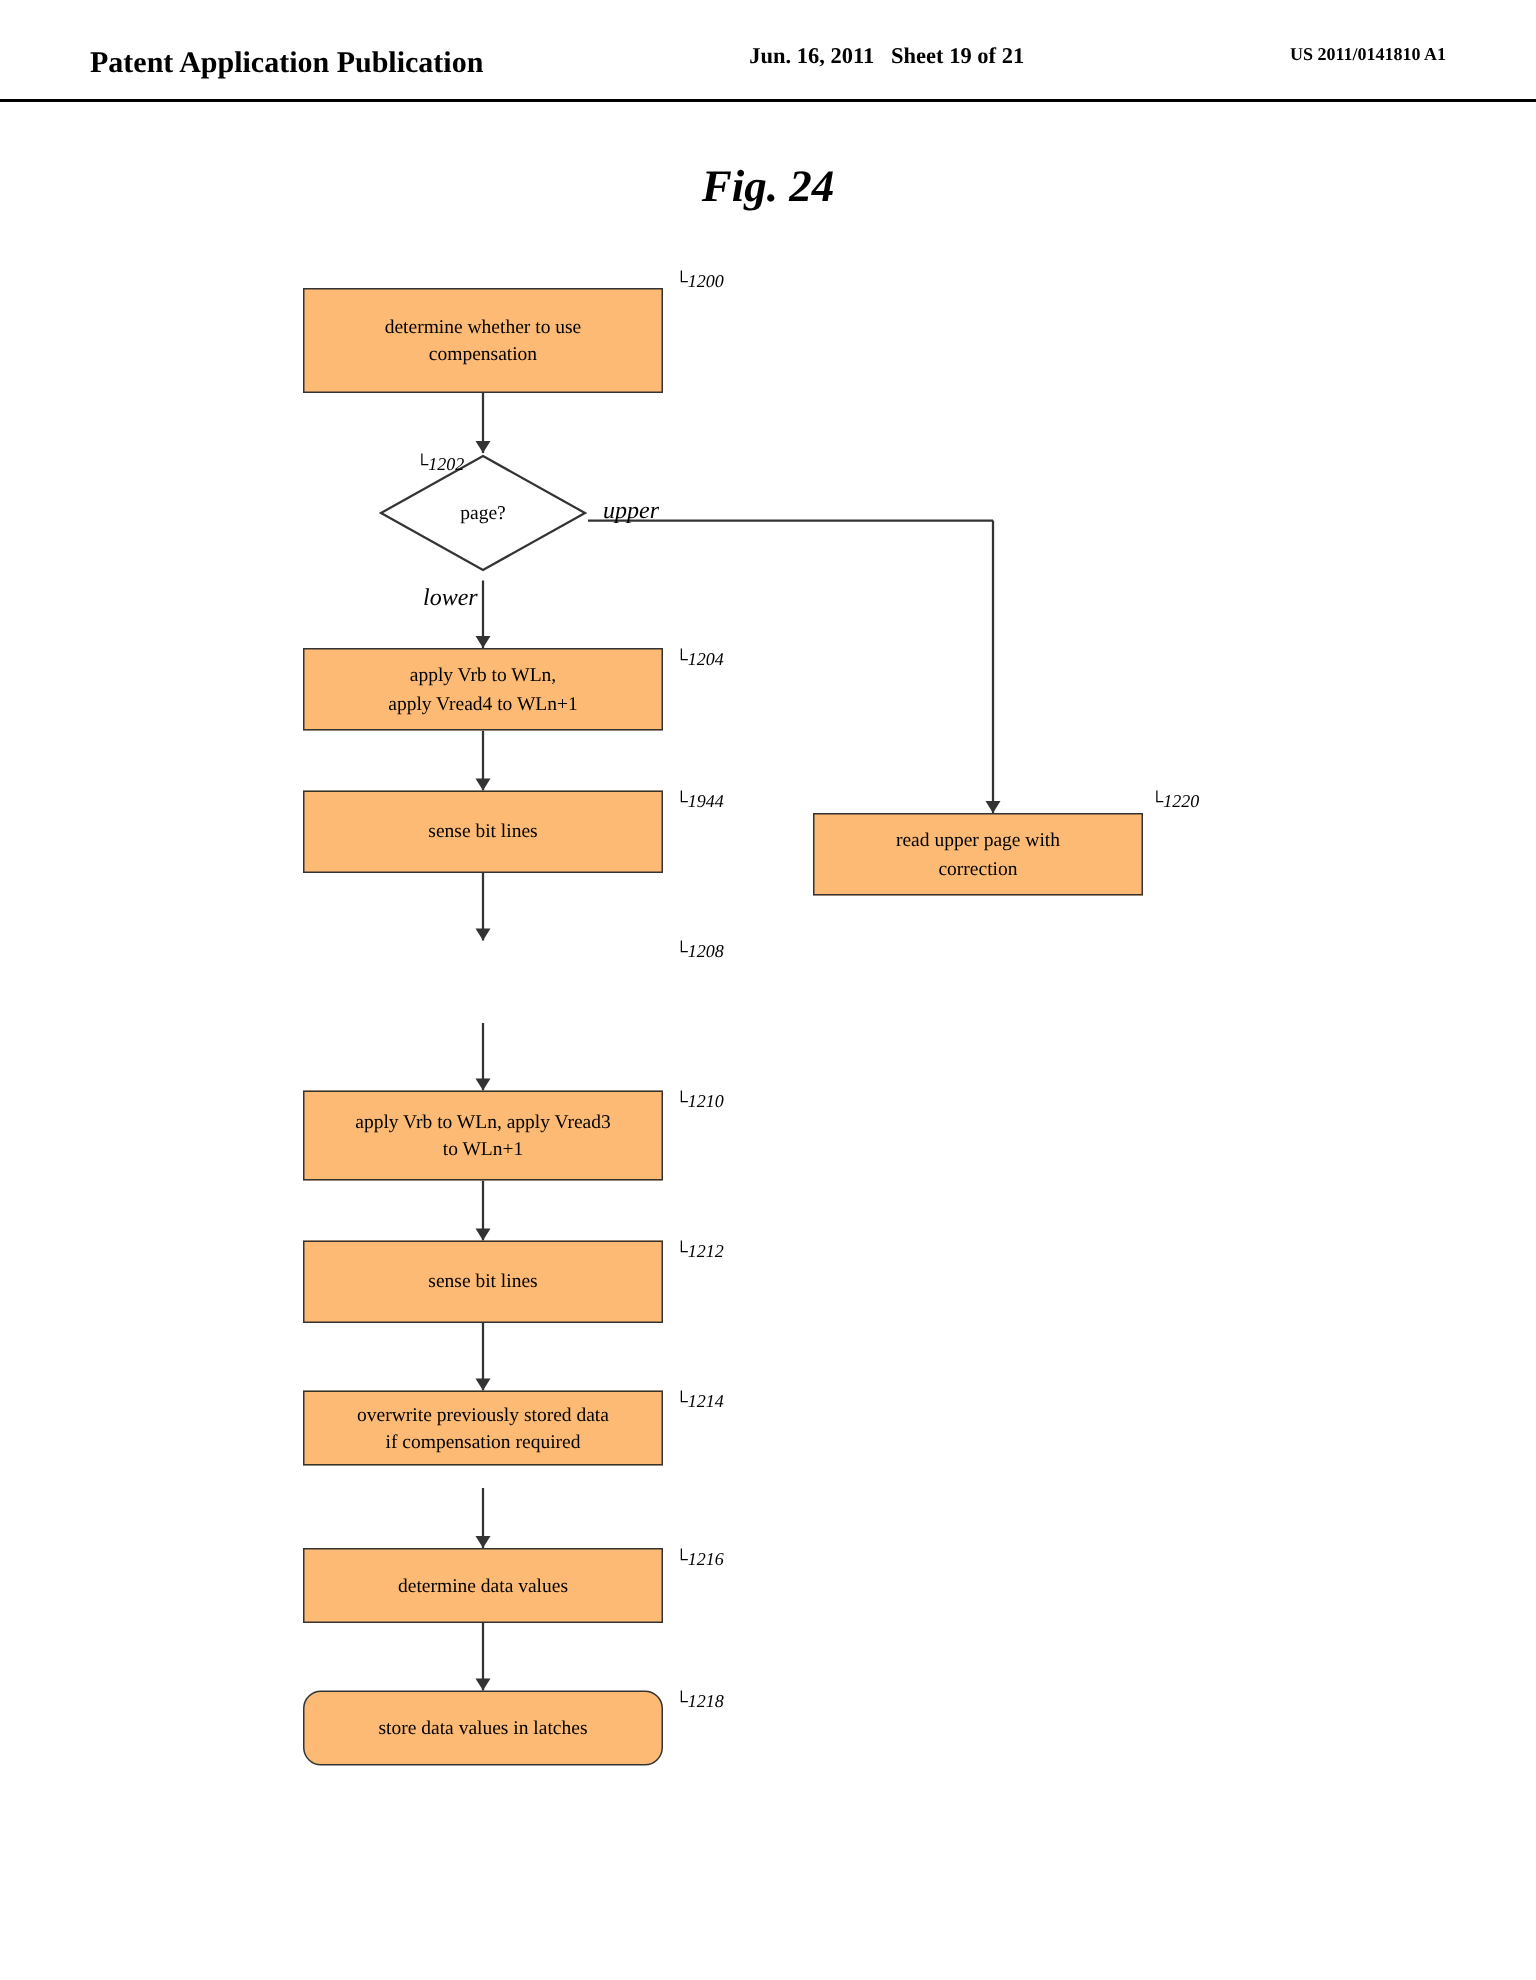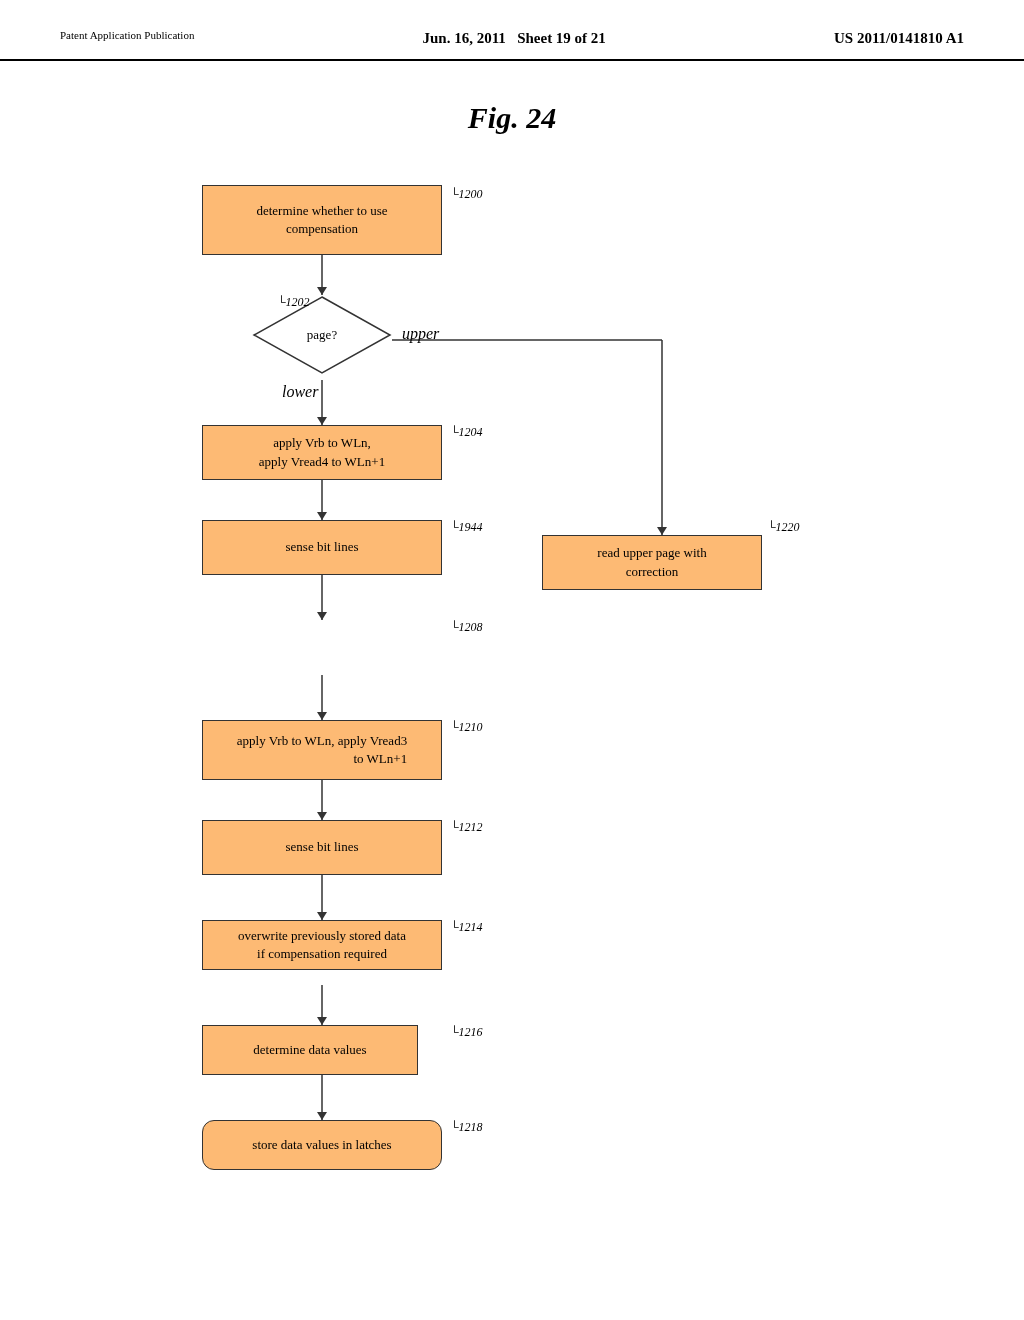--- a/index.html
+++ b/index.html
@@ -14,32 +14,32 @@
 
     
     .header {
       display: flex;
       justify-content: space-between;
       align-items: flex-start;
       padding: 28px 60px 10px 60px;
       border-bottom: 2px solid #000;
     }
     .header-left {
-      font-size: 11px;
-      font-weight: normal;
+      font-size: 20px;
+      font-weight: bold;
       line-height: 1.4;
     }
     .header-center {
       font-size: 15px;
       font-weight: bold;
       text-align: center;
       line-height: 1.4;
     }
     .header-right {
-      font-size: 15px;
+      font-size: 12px;
       font-weight: bold;
       text-align: right;
       line-height: 1.4;
     }
 
     
     .fig-title {
       text-align: center;
       font-size: 30px;
       font-weight: bold;
@@ -161,21 +161,21 @@
 
     <line x1="290" y1="175" x2="560" y2="175" stroke="#333" stroke-width="1.5"></line>
     <line x1="560" y1="175" x2="560" y2="370" stroke="#333" stroke-width="1.5"></line>
     <polygon points="560,370 555,362 565,362" fill="#333"></polygon>
 
   </svg>
 
   <div class="fc-box" style="left:100px; top:20px; width:240px; height:70px;">
     <span>determine whether to use<br>compensation</span>
   </div>
-  <div class="ref-num" style="left:348px; top:22px;">
+  <div class="ref-num" style="left:348px; top:8px;">
     <span>└1200</span>
   </div>
 
   <div class="fc-diamond-wrapper" style="left:150px; top:130px;">
     <div class="fc-diamond">
       <svg viewBox="0 0 140 80" preserveAspectRatio="none">
         <polygon points="70,2 138,40 70,78 2,40" fill="white" stroke="#333" stroke-width="1.5"></polygon>
       </svg>
       <div class="fc-diamond-text">page?</div>
     </div>
@@ -198,42 +198,42 @@
     <span>sense bit lines</span>
   </div>
   <div class="ref-num" style="left:348px; top:355px;">
     <span>└1944</span>
   </div>
 
   <div class="ref-num" style="left:348px; top:455px;">
     <span>└1208</span>
   </div>
 
-  <div class="fc-box" style="left:100px; top:555px; width:240px; height:60px;text-align:right;">
+  <div class="fc-box" style="left:100px; top:555px; width:240px; height:60px;">
     <span>apply Vrb to WLn, apply Vread3<br>to WLn+1</span>
   </div>
   <div class="ref-num" style="left:348px; top:555px;">
     <span>└1210</span>
   </div>
 
   <div class="fc-box" style="left:100px; top:655px; width:240px; height:55px;">
     <span>sense bit lines</span>
   </div>
   <div class="ref-num" style="left:348px; top:655px;">
     <span>└1212</span>
   </div>
 
   <div class="fc-box" style="left:100px; top:755px; width:240px; height:50px;">
     <span>overwrite previously stored data<br>if compensation required</span>
   </div>
   <div class="ref-num" style="left:348px; top:755px;">
     <span>└1214</span>
   </div>
 
-  <div class="fc-box" style="left:100px; top:860px; width:216px; height:50px;">
+  <div class="fc-box" style="left:100px; top:860px; width:240px; height:50px;">
     <span>determine data values</span>
   </div>
   <div class="ref-num" style="left:348px; top:860px;">
     <span>└1216</span>
   </div>
 
   <div class="fc-box" style="left:100px; top:955px; width:240px; height:50px;border-radius:12px;">
     <span>store data values in latches</span>
   </div>
   <div class="ref-num" style="left:348px; top:955px;">

